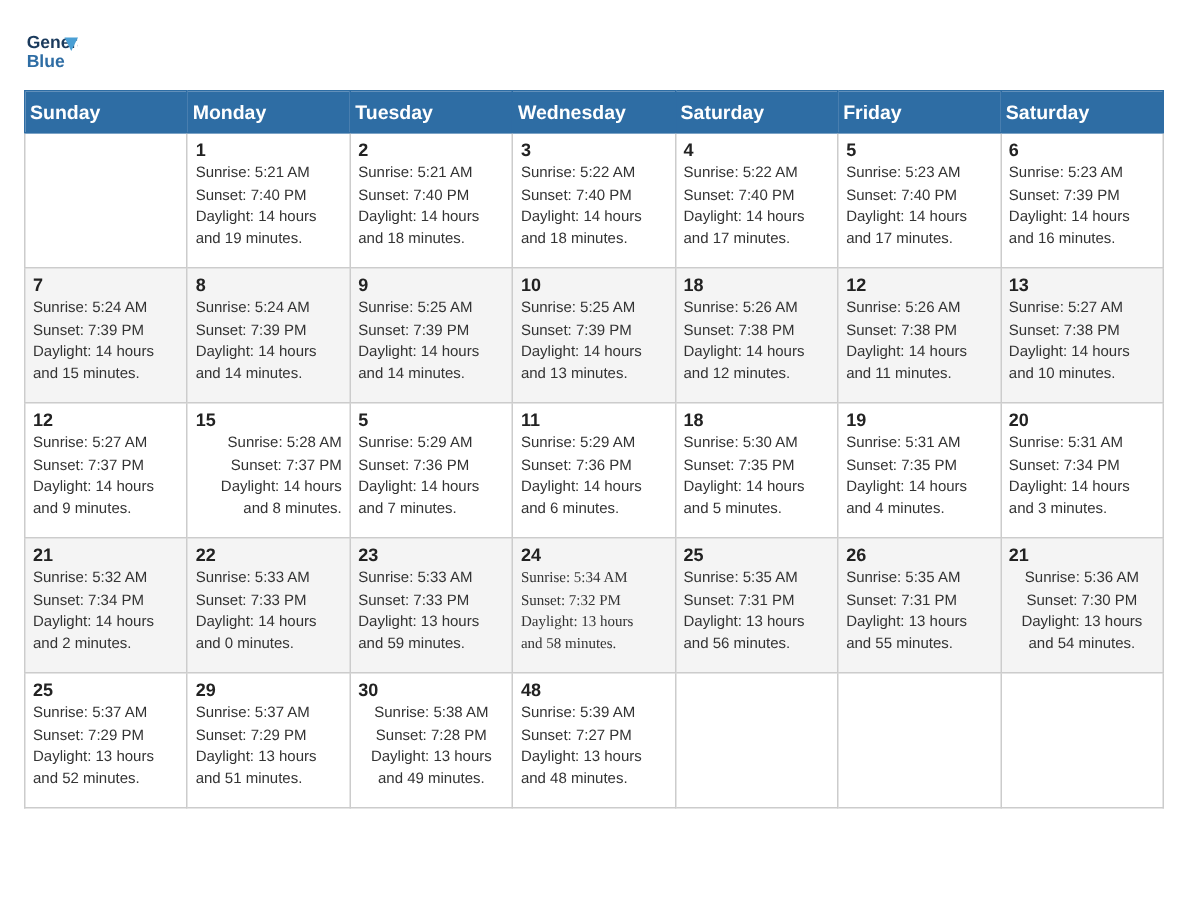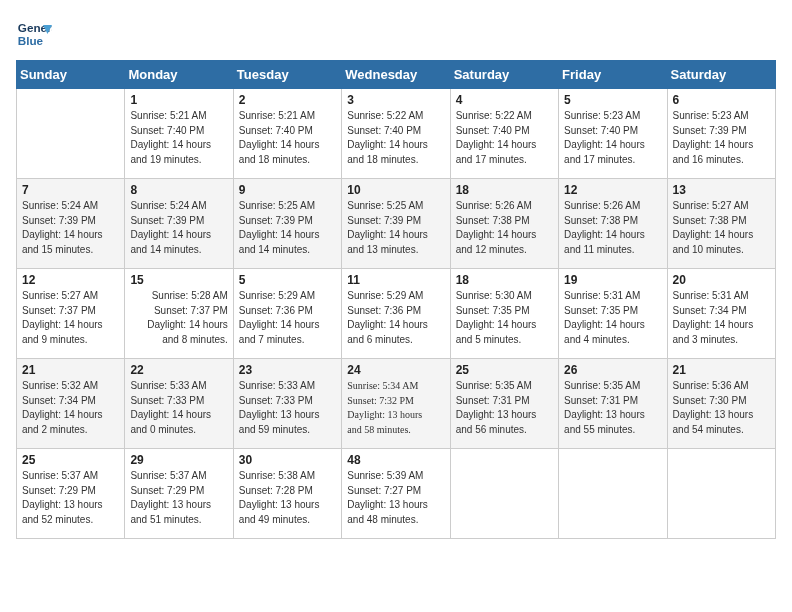--- a/index.html
+++ b/index.html
@@ -298,21 +298,21 @@
         </td>
         <td>
           <span class="day-num">26</span>
           <div class="day-info" style="white-space: pre-line;">Sunrise: 5:35 AM
 Sunset: 7:31 PM
 Daylight: 13 hours
 and 55 minutes.</div>
         </td>
         <td>
           <span class="day-num">21</span>
-          <div class="day-info" style="white-space: pre-line;">Sunrise: 5:36 AM
+          <div class="day-info" style="white-space: pre-line; text-align: center;">Sunrise: 5:36 AM
 Sunset: 7:30 PM
 Daylight: 13 hours
 and 54 minutes.</div>
         </td>
       </tr>
       <tr>
         <td>
           <span class="day-num">25</span>
           <div class="day-info" style="white-space: pre-line;">Sunrise: 5:37 AM
 Sunset: 7:29 PM
@@ -321,21 +321,21 @@
         </td>
         <td>
           <span class="day-num">29</span>
           <div class="day-info" style="white-space: pre-line;">Sunrise: 5:37 AM
 Sunset: 7:29 PM
 Daylight: 13 hours
 and 51 minutes.</div>
         </td>
         <td>
           <span class="day-num">30</span>
-          <div class="day-info" style="white-space: pre-line;">Sunrise: 5:38 AM
+          <div class="day-info" style="white-space: pre-line; text-align: center;">Sunrise: 5:38 AM
 Sunset: 7:28 PM
 Daylight: 13 hours
 and 49 minutes.</div>
         </td>
         <td>
           <span class="day-num">48</span>
           <div class="day-info" style="white-space: pre-line;">Sunrise: 5:39 AM
 Sunset: 7:27 PM
 Daylight: 13 hours
 and 48 minutes.</div>

